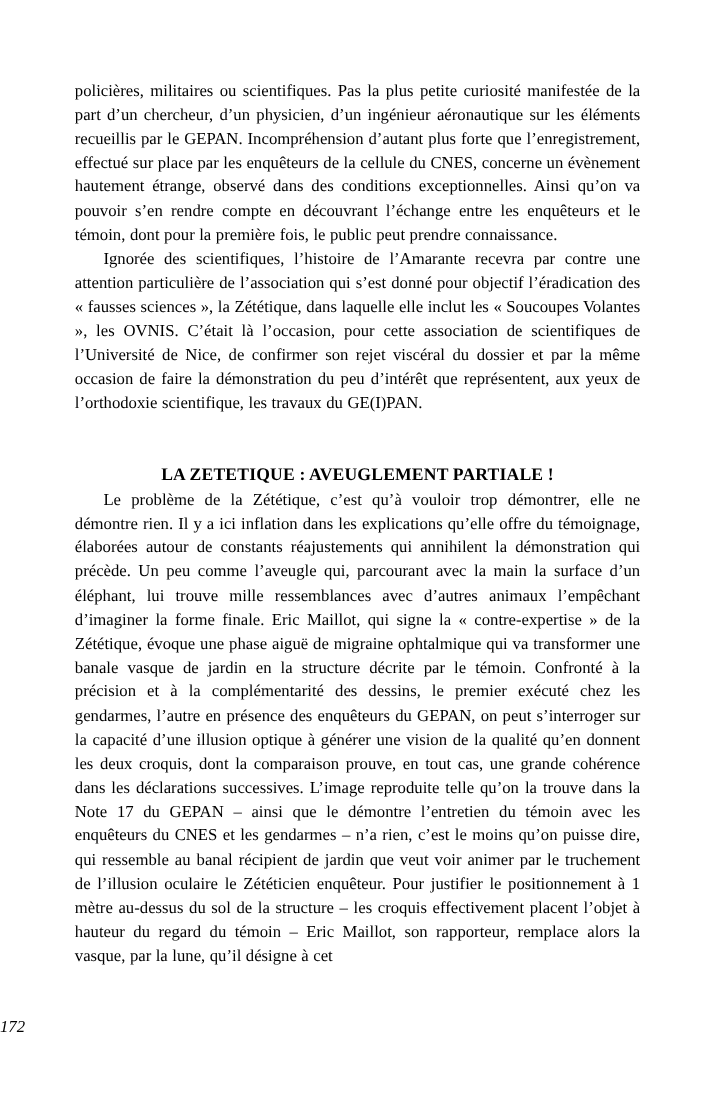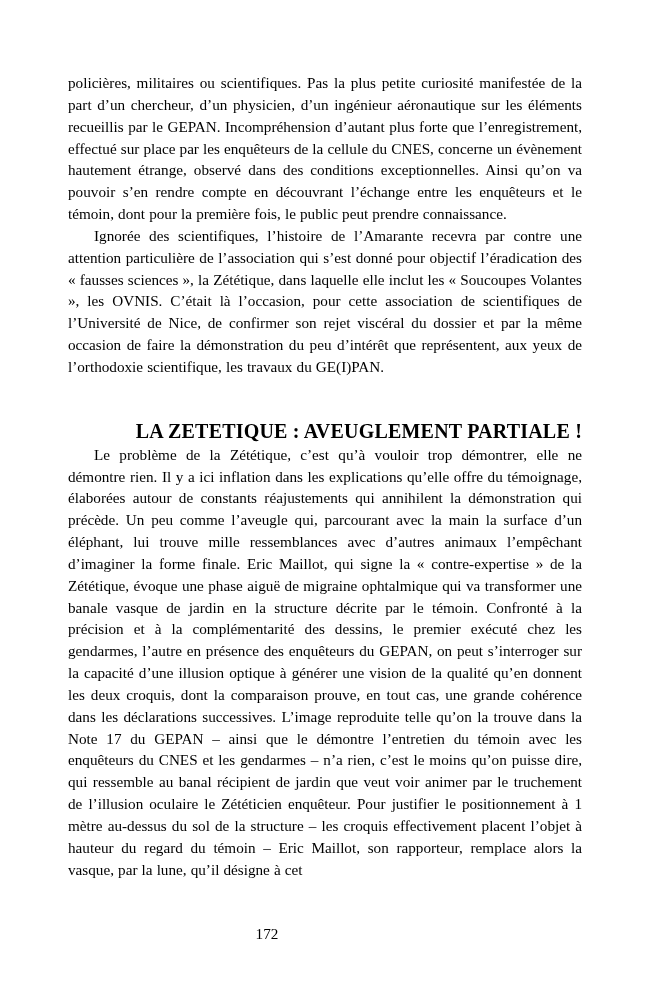--- a/index.html
+++ b/index.html
@@ -31,40 +31,41 @@
     text-align: justify;
     text-indent: 26px;
     hyphens: none;
     word-spacing: 0.02em;
   }
   p.body-par.no-indent {
     text-indent: 0;
   }
   h2.section-heading {
     margin: 0;
-    font-size: 20px;
+    font-size: 16px;
     line-height: 21.85px;
     font-weight: bold;
-    text-align: right;
+    text-align: center;
     letter-spacing: 0.01em;
   }
   .gap-before-heading {
     height: 43px;
   }
   .gap-after-heading {
     height: 1px;
   }
   .page-number {
     position: absolute;
     left: 0;
     right: 0;
     top: 925px;
-    text-align: center;
+    text-align: left;
     font-size: 15.2px;
     line-height: 18px;
+    font-style: italic;
   }
 </style>
 </head>
 <body>
 
 <div class="page">
   <div class="content">
 
     <p class="body-par no-indent">policières, militaires ou scientifiques. Pas la plus petite curiosité manifestée de la part d’un chercheur, d’un physicien, d’un ingénieur aéronautique sur les éléments recueillis par le GEPAN. Incompréhension d’autant plus forte que l’enregistrement, effectué sur place par les enquêteurs de la cellule du CNES, concerne un évènement hautement étrange, observé dans des conditions exceptionnelles. Ainsi qu’on va pouvoir s’en rendre compte en découvrant l’échange entre les enquêteurs et le témoin, dont pour la première fois, le public peut prendre connaissance.</p>
 

